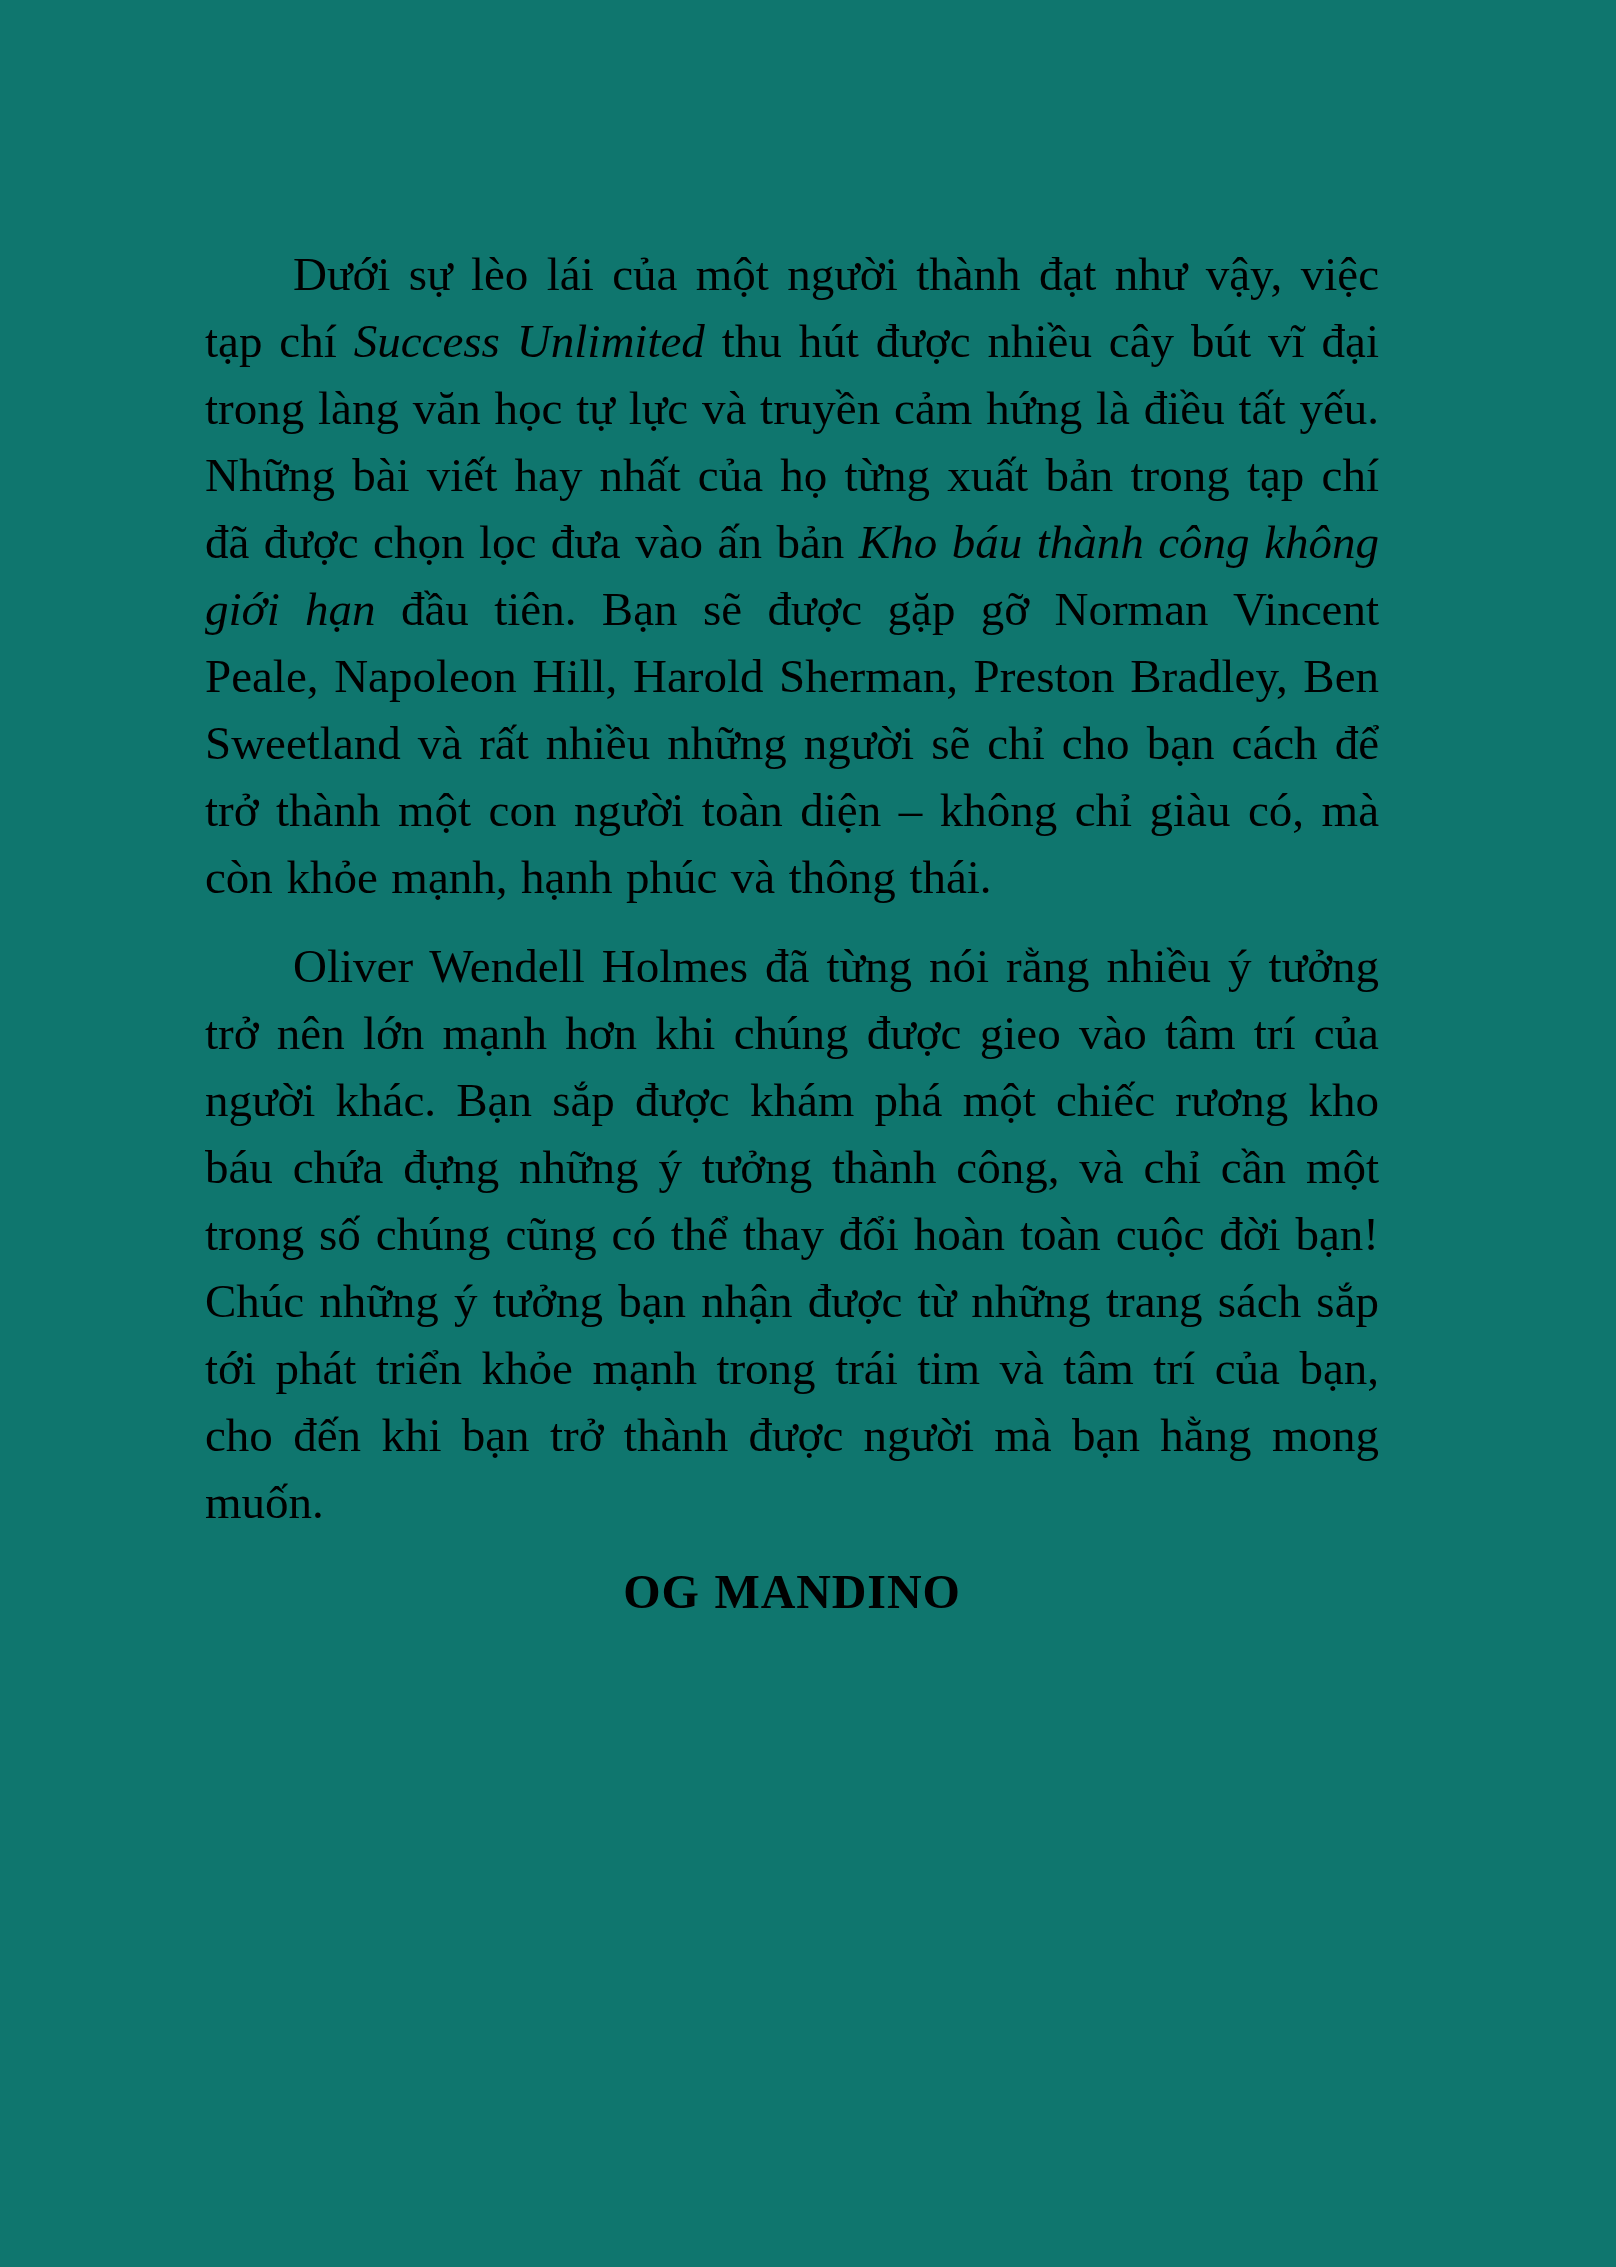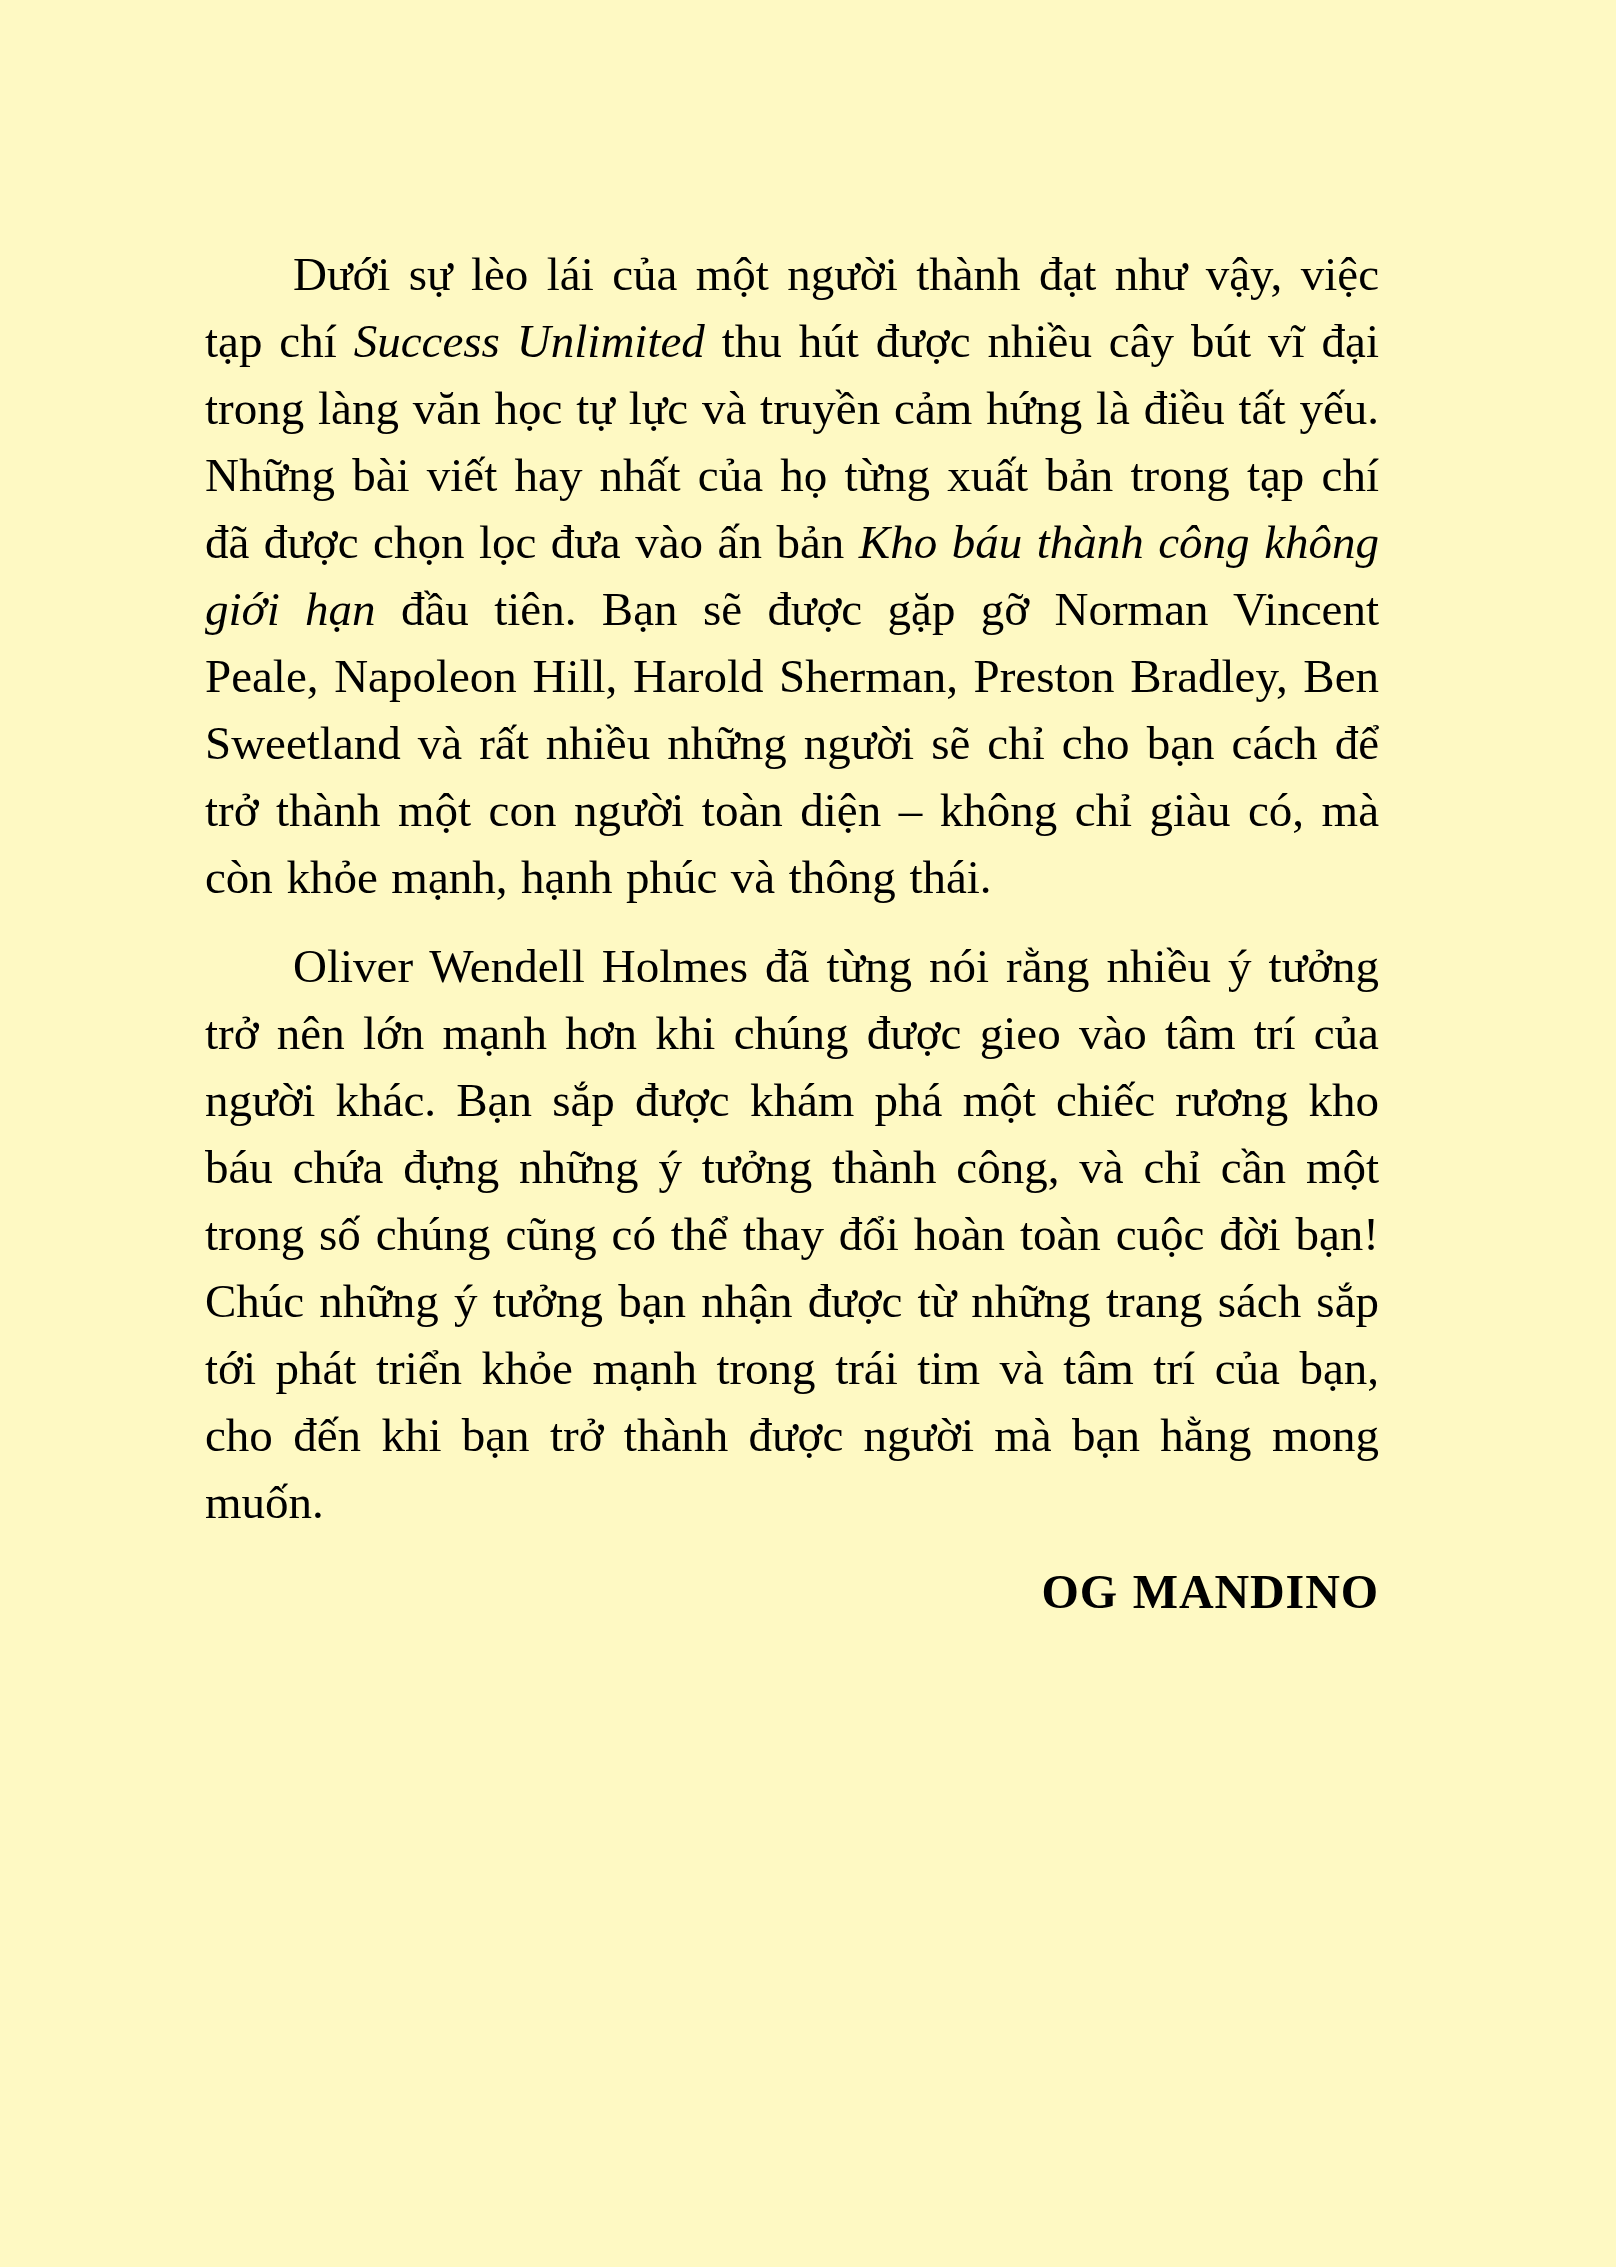--- a/index.html
+++ b/index.html
@@ -9,21 +9,21 @@
   body {
     width: 1616px;
     height: 2267px;
     background: #ffffff;
     overflow: hidden;
   }
   .page {
     position: relative;
     width: 1616px;
     height: 2267px;
-    background: #fef9c3;
+    background: #0f766e;
     color: #000000;
     font-family: "Liberation Serif", "DejaVu Serif", serif;
   }
   .text-block {
     position: absolute;
     left: 205px;
     top: 241px;
     width: 1174px;
     font-size: 47px;
     line-height: 67px;
@@ -32,21 +32,21 @@
     word-spacing: 1.8px;
   }
   .para {
     margin: 0 0 22px 0;
     text-indent: 88px;
   }
   .italic {
     font-style: italic;
   }
   .signature {
-    text-align: right;
+    text-align: center;
     text-indent: 0;
   }
   .sig-name {
     font-weight: bold;
     font-size: 48px;
     line-height: 67px;
     letter-spacing: 0.9px;
   }
   .sig-role {
     font-size: 47px;

